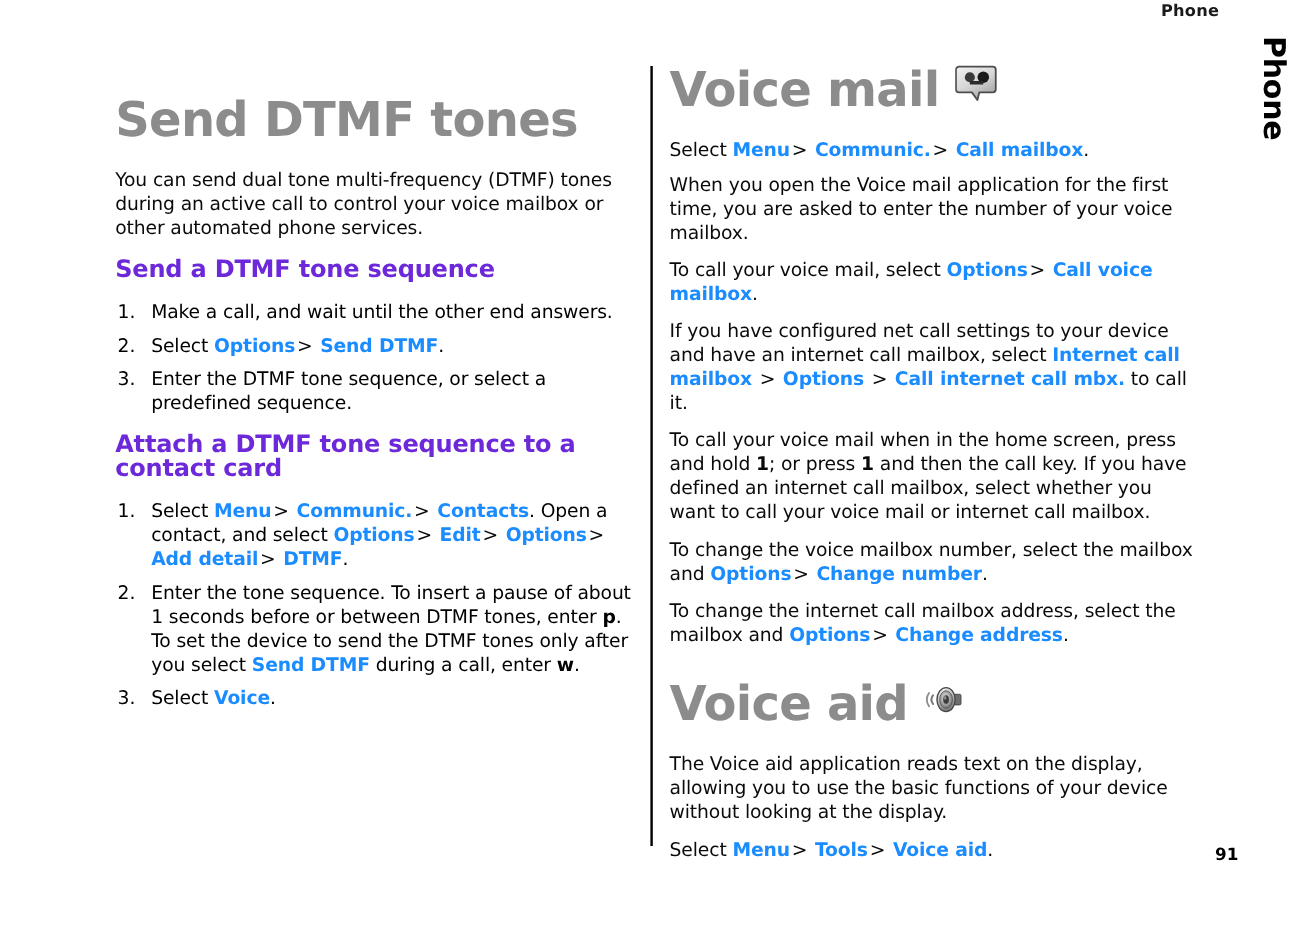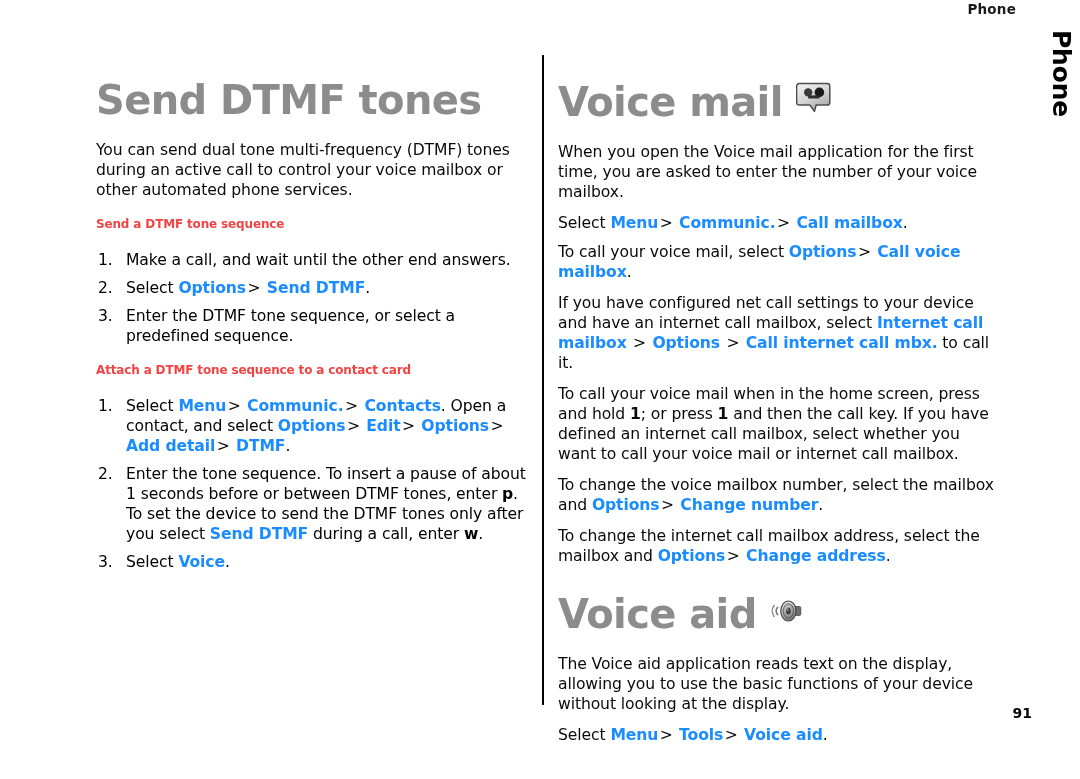--- a/index.html
+++ b/index.html
@@ -88,28 +88,28 @@
     margin: 26px 0 18px 0;
     font-size: 40px;
     line-height: 44px;
     font-weight: bold;
     color: #8c8c8c;
     letter-spacing: -0.6px;
     display: flex;
     align-items: center;
     gap: 13px;
   }
-  h1.chapter.tight-top { margin-top: 28px; }
+  h1.chapter.tight-top { margin-top: 0; }
 
   h2.sub {
     margin: 14px 0 8px 0;
-    font-size: 12px;
+    font-size: 20px;
     line-height: 20px;
     font-weight: bold;
-    color: #ef4444;
+    color: #6d28d9;
     letter-spacing: -0.15px;
   }
 
   .lnk {
     color: #1a8cff;
     font-weight: bold;
   }
   .gt {
     color: #0a0a0a;
     font-weight: normal;
@@ -219,23 +219,23 @@
           </defs>
           <path d="M3.2 3.6 h28 a2.6 2.6 0 0 1 2.6 2.6 v16.2 a2.6 2.6 0 0 1 -2.6 2.6 h-11.1
                    l-1.6 6.4 l-4.6 -6.4 h-10.7 a2.6 2.6 0 0 1 -2.6 -2.6 v-16.2 a2.6 2.6 0 0 1 2.6 -2.6 z" fill="url(#bubbleGrad)" stroke="#4d4d4d" stroke-width="1.5" stroke-linejoin="round"></path>
           <circle cx="12.2" cy="12.4" r="4.2" fill="#3a3a3a"></circle>
           <circle cx="23.4" cy="12.4" r="4.8" fill="#1a1a1a"></circle>
           <path d="M12.2 15.4 h11.2 v3.1 h-11.2 z" fill="#2b2b2b"></path>
         </svg>
       </span>
     </h1>
 
+    <p class="para para-tight"><span>Select </span><span class="lnk">Menu</span><span class="gt">&gt;</span> <span class="lnk">Communic.</span><span class="gt">&gt;</span> <span class="lnk">Call mailbox</span><span>.</span></p>
+
     <p class="para">When you open the Voice mail application for the first time, you are asked to enter the number of your voice mailbox.</p>
-
-    <p class="para para-tight"><span>Select </span><span class="lnk">Menu</span><span class="gt">&gt;</span> <span class="lnk">Communic.</span><span class="gt">&gt;</span> <span class="lnk">Call mailbox</span><span>.</span></p>
 
     <p class="para"><span>To call your voice mail, select </span><span class="lnk">Options</span><span class="gt">&gt;</span> <span class="lnk">Call voice mailbox</span><span>.</span></p>
 
     <p class="para"><span>If you have configured net call settings to your device and have an internet call mailbox, select </span><span class="lnk">Internet call mailbox</span> <span class="gt">&gt;</span> <span class="lnk">Options</span> <span class="gt">&gt;</span> <span class="lnk">Call internet call mbx.</span><span> to call it.</span></p>
 
     <p class="para"><span>To call your voice mail when in the home screen, press and hold </span><span class="kbd">1</span><span>; or press </span><span class="kbd">1</span><span> and then the call key. If you have defined an internet call mailbox, select whether you want to call your voice mail or internet call mailbox.</span></p>
 
     <p class="para"><span>To change the voice mailbox number, select the mailbox and </span><span class="lnk">Options</span><span class="gt">&gt;</span> <span class="lnk">Change number</span><span>.</span></p>
 
     <p class="para"><span>To change the internet call mailbox address, select the mailbox and </span><span class="lnk">Options</span><span class="gt">&gt;</span> <span class="lnk">Change address</span><span>.</span></p>

